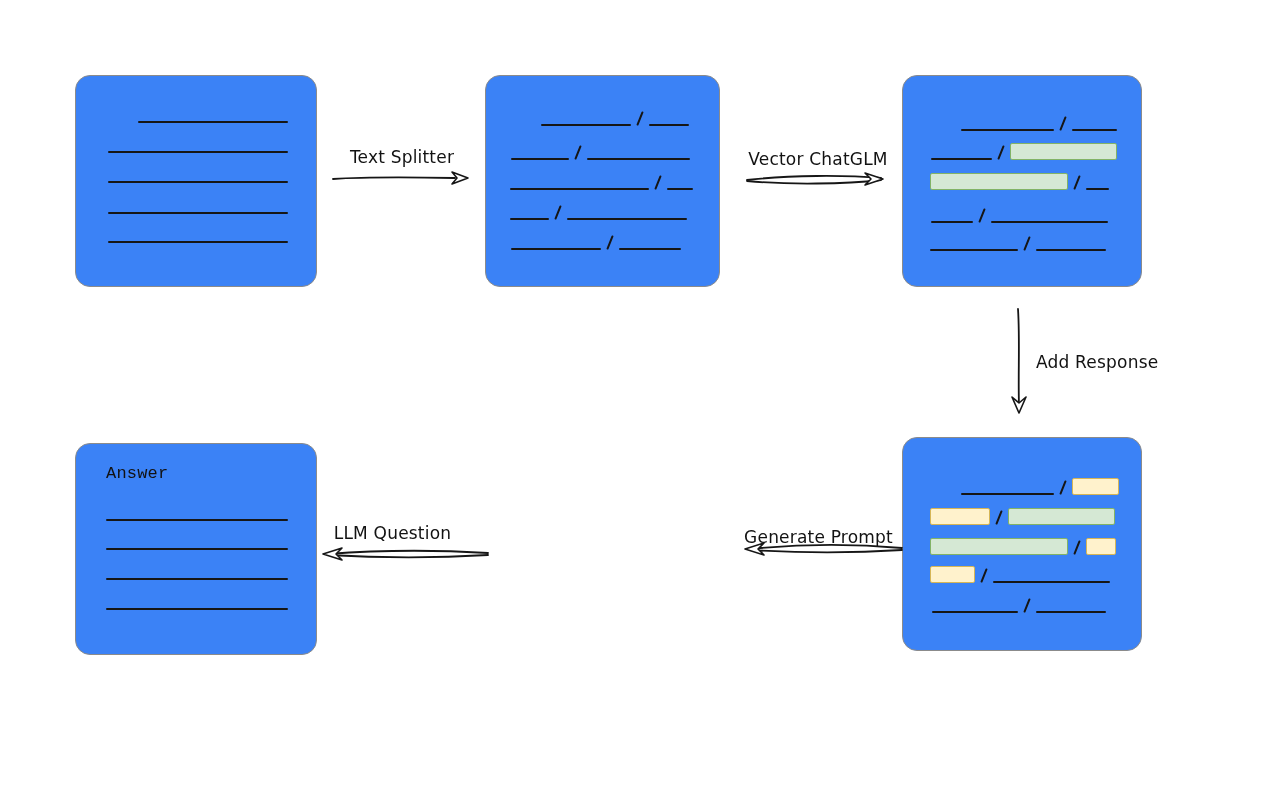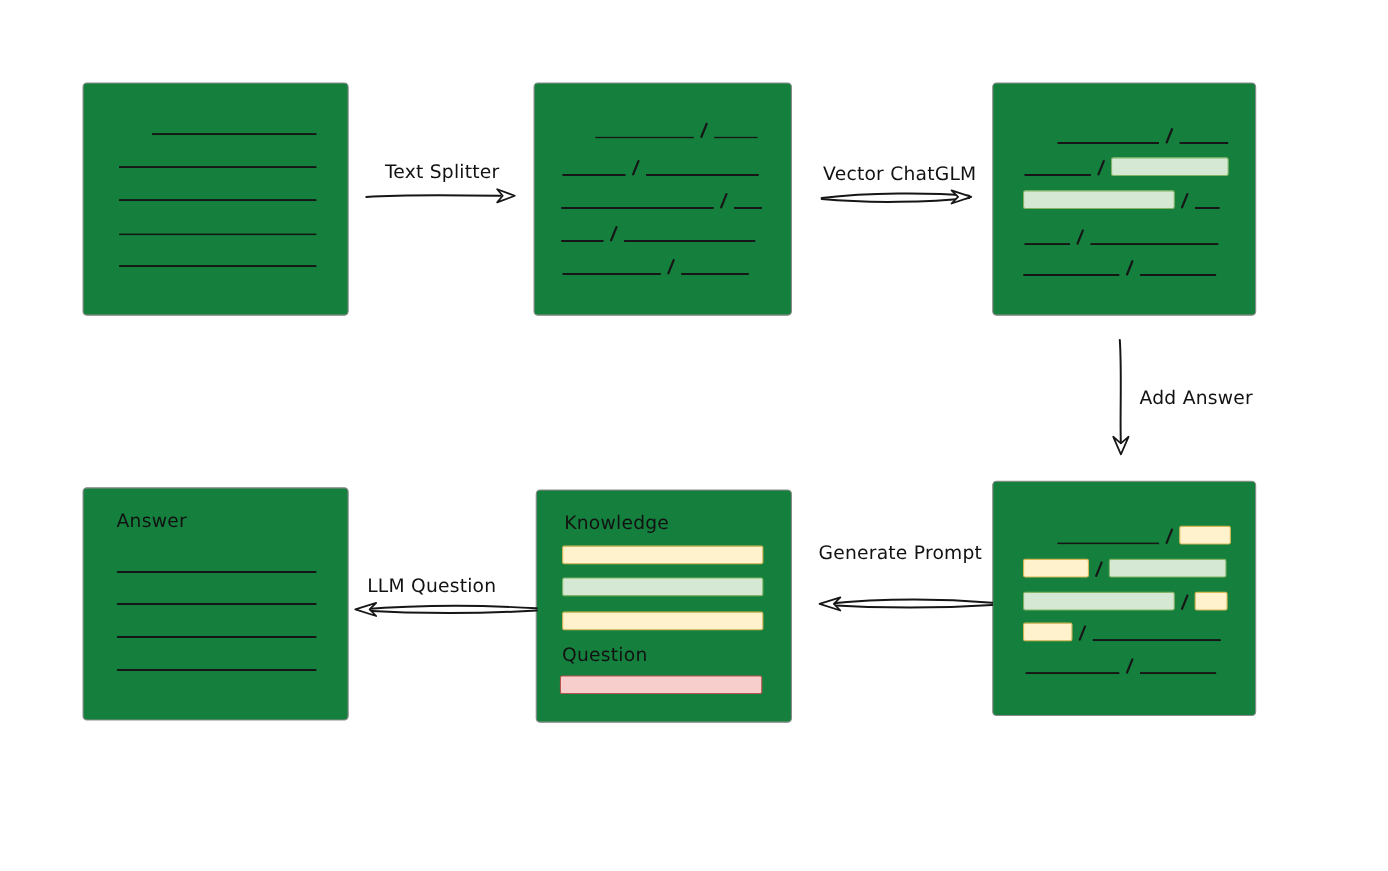--- a/index.html
+++ b/index.html
@@ -4,21 +4,21 @@
 <style>
   :root{
     --green-fill:#d5e8d4; --green-border:#82b366;
     --yellow-fill:#fff2cc; --yellow-border:#d6b656;
     --red-fill:#f8cecc; --red-border:#b85450;
     --box-border:#8b8b8b; --line:#161616; --text:#121212; --background:#ffffff;
   }
   html,body{margin:0;padding:0;background:var(--background);}
   .canvas{position:relative;width:1192px;height:792px;background:var(--background);
     font-family:"DejaVu Sans",sans-serif;color:var(--text);overflow:hidden;}
-  .box{position:absolute;background:#15803d;border:1.4px solid var(--box-border);border-radius:4px;}
+  .box{position:absolute;background:#3b82f6;border:1.4px solid var(--box-border);border-radius:15px;font-family:Liberation Mono, monospace;}
   .line{position:absolute;height:0;border-top:2px solid var(--line);border-radius:2px;}
   .row{position:absolute;display:flex;align-items:flex-end;height:18px;}
   .ln{height:0;border-bottom:2px solid var(--line);border-radius:2px;}
   .sl{width:2px;height:15px;background:var(--line);transform:rotate(22deg);margin:0 8px;border-radius:1px;flex:none;}
   .hl{height:17px;box-sizing:border-box;border-radius:2px;flex:none;}
   .hl.green{background:var(--green-fill);border:1.6px solid var(--green-border);}
   .hl.yellow{background:var(--yellow-fill);border:1.6px solid var(--yellow-border);}
   .bar{position:absolute;height:17px;box-sizing:border-box;border-radius:2px;}
   .bar.yellow{background:var(--yellow-fill);border:1.6px solid var(--yellow-border);}
   .bar.green{background:var(--green-fill);border:1.6px solid var(--green-border);}
@@ -109,21 +109,21 @@
       <div class="ln" style="width:88px"></div>
         <i class="sl"></i>
         <div class="ln" style="width:70px"></div>
     </div>
   </div>
 
   <svg class="arrow" style="left:1008px;top:307px;" width="26" height="112">
     <path d="M10,2 C12,32 10,70 11,98"></path>
     <path class="head" d="M4,90 L11,106 L18,90 L11,96 Z"></path>
   </svg>
-  <div class="lbl" style="left:1036px;top:352px;">Add Answer</div>
+  <div class="lbl" style="left:1036px;top:352px;">Add Response</div>
 
   <div class="box" style="left:902px;top:437px;width:238px;height:212px;">
     <div class="row" style="left:58px;top:39px;">
       <div class="ln" style="width:93px"></div>
         <i class="sl"></i>
         <div class="hl yellow" style="width:47px"></div>
     </div>
     <div class="row" style="left:27px;top:69px;">
       <div class="hl yellow" style="width:60px"></div>
         <i class="sl"></i>
@@ -139,35 +139,27 @@
         <i class="sl"></i>
         <div class="ln" style="width:117px"></div>
     </div>
     <div class="row" style="left:29px;top:157px;">
       <div class="ln" style="width:86px"></div>
         <i class="sl"></i>
         <div class="ln" style="width:70px"></div>
     </div>
   </div>
 
-  <div class="lbl center" style="left:736px;top:493px;width:165px;">Generate Prompt</div>
+  <div class="lbl center" style="left:736px;top:527px;width:165px;">Generate Prompt</div>
   <svg class="arrow" style="left:740px;top:540px;" width="164" height="20">
     <path d="M162,8 C115,4 60,4 10,9"></path>
     <path d="M162,10 C115,13 60,13 10,10"></path>
     <path class="head" d="M24,3 L5,9 L24,15 L18,9 Z"></path>
   </svg>
 
-  <div class="box" style="left:487px;top:445px;width:231px;height:210px;">
-    <div class="lbl" style="left:25px;top:20px;">Knowledge</div>
-    <div class="bar yellow" style="left:23px;top:50px;width:183px;"></div>
-    <div class="bar green" style="left:23px;top:79px;width:183px;"></div>
-    <div class="bar yellow" style="left:23px;top:110px;width:183px;"></div>
-    <div class="lbl" style="left:23px;top:140px;">Question</div>
-    <div class="bar red" style="left:21px;top:168px;width:184px;"></div>
-  </div>
 
   <div class="lbl center" style="left:330px;top:523px;width:125px;">LLM Question</div>
   <svg class="arrow" style="left:318px;top:545px;" width="172" height="20">
     <path d="M170,8 C120,5 62,5 10,9"></path>
     <path d="M170,10 C120,13 62,13 10,10"></path>
     <path class="head" d="M24,3 L5,9 L24,15 L18,9 Z"></path>
   </svg>
 
   <div class="box" style="left:75px;top:443px;width:240px;height:210px;">
     <div class="lbl" style="left:30px;top:20px;">Answer</div>

